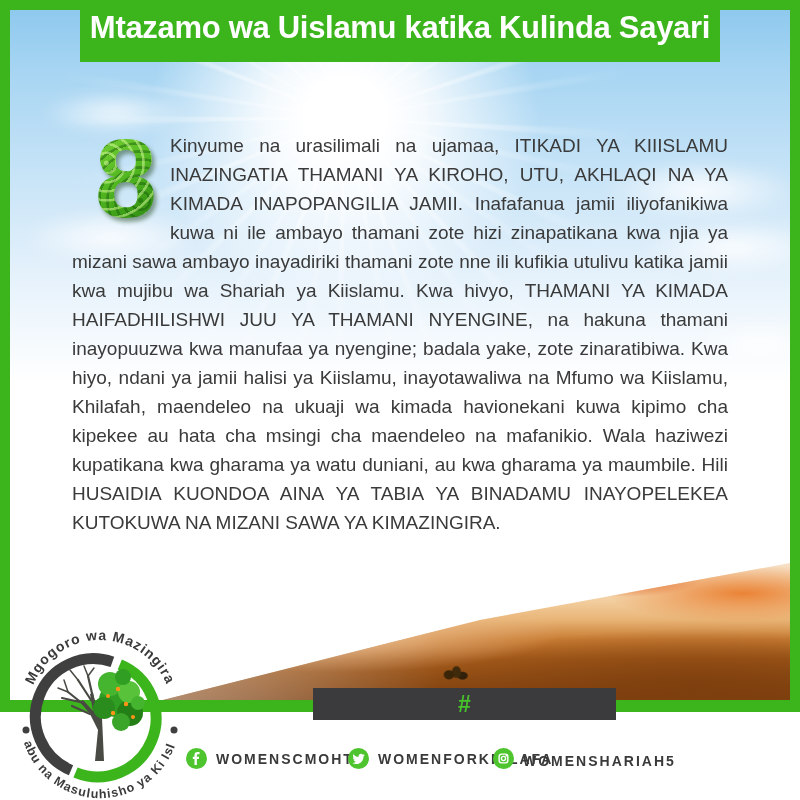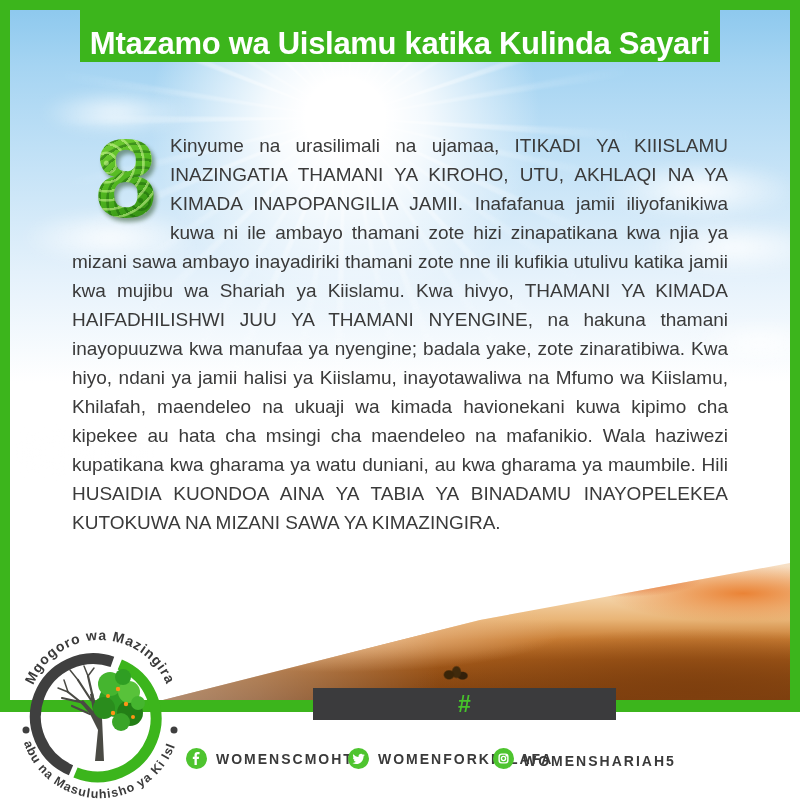--- a/index.html
+++ b/index.html
@@ -36,21 +36,21 @@
   .c1{left:600px;top:160px;width:200px;height:60px;background:radial-gradient(ellipse,rgba(255,255,255,.95),rgba(255,255,255,0) 70%);}
   .c2{left:640px;top:220px;width:190px;height:55px;background:radial-gradient(ellipse,rgba(255,255,255,.9),rgba(255,255,255,0) 70%);}
   .c3{left:20px;top:210px;width:180px;height:55px;background:radial-gradient(ellipse,rgba(255,255,255,.9),rgba(255,255,255,0) 70%);}
   .c4{left:40px;top:90px;width:150px;height:45px;background:radial-gradient(ellipse,rgba(255,255,255,.8),rgba(255,255,255,0) 70%);}
   .c5{left:690px;top:320px;width:140px;height:45px;background:radial-gradient(ellipse,rgba(255,255,255,.85),rgba(255,255,255,0) 70%);}
   .c6{left:10px;top:430px;width:150px;height:45px;background:radial-gradient(ellipse,rgba(255,255,255,.85),rgba(255,255,255,0) 70%);}
 
   
   .title-bar{
     position:absolute;left:80px;top:10px;width:640px;height:52px;background:#3cb51c;z-index:2;
-    display:flex;align-items:flex-end;justify-content:center;
+    display:flex;align-items:flex-start;justify-content:center;
   }
   .title-bar span{
     color:#ffffff;font-size:31px;font-weight:600;letter-spacing:-.3px;white-space:nowrap;
   }
 
   
   .body-wrap{
     position:absolute;left:72px;top:131px;width:656px;z-index:2;
   }
   .body-text{

